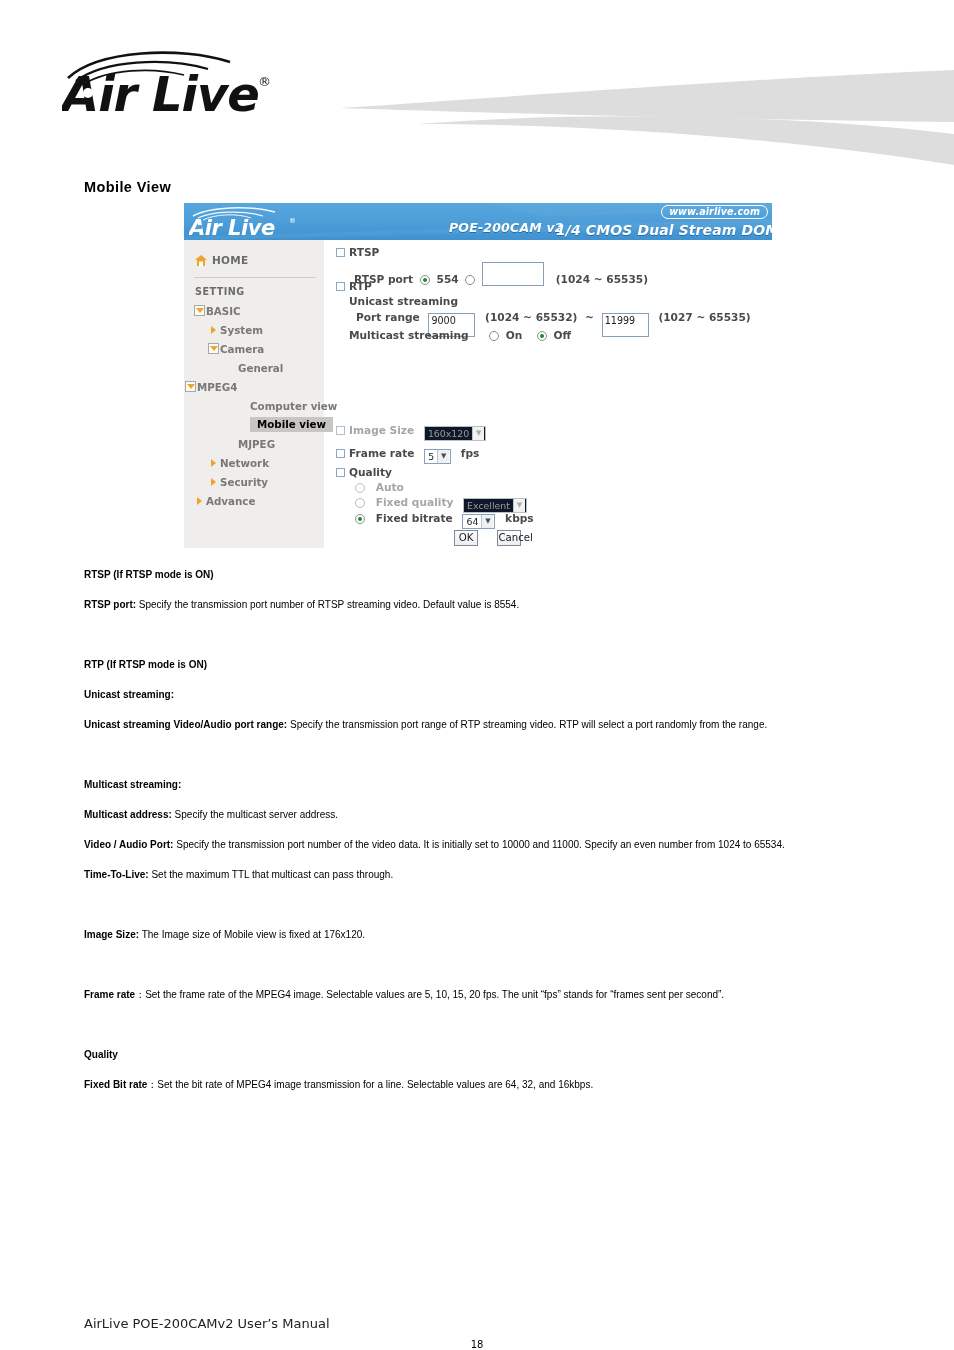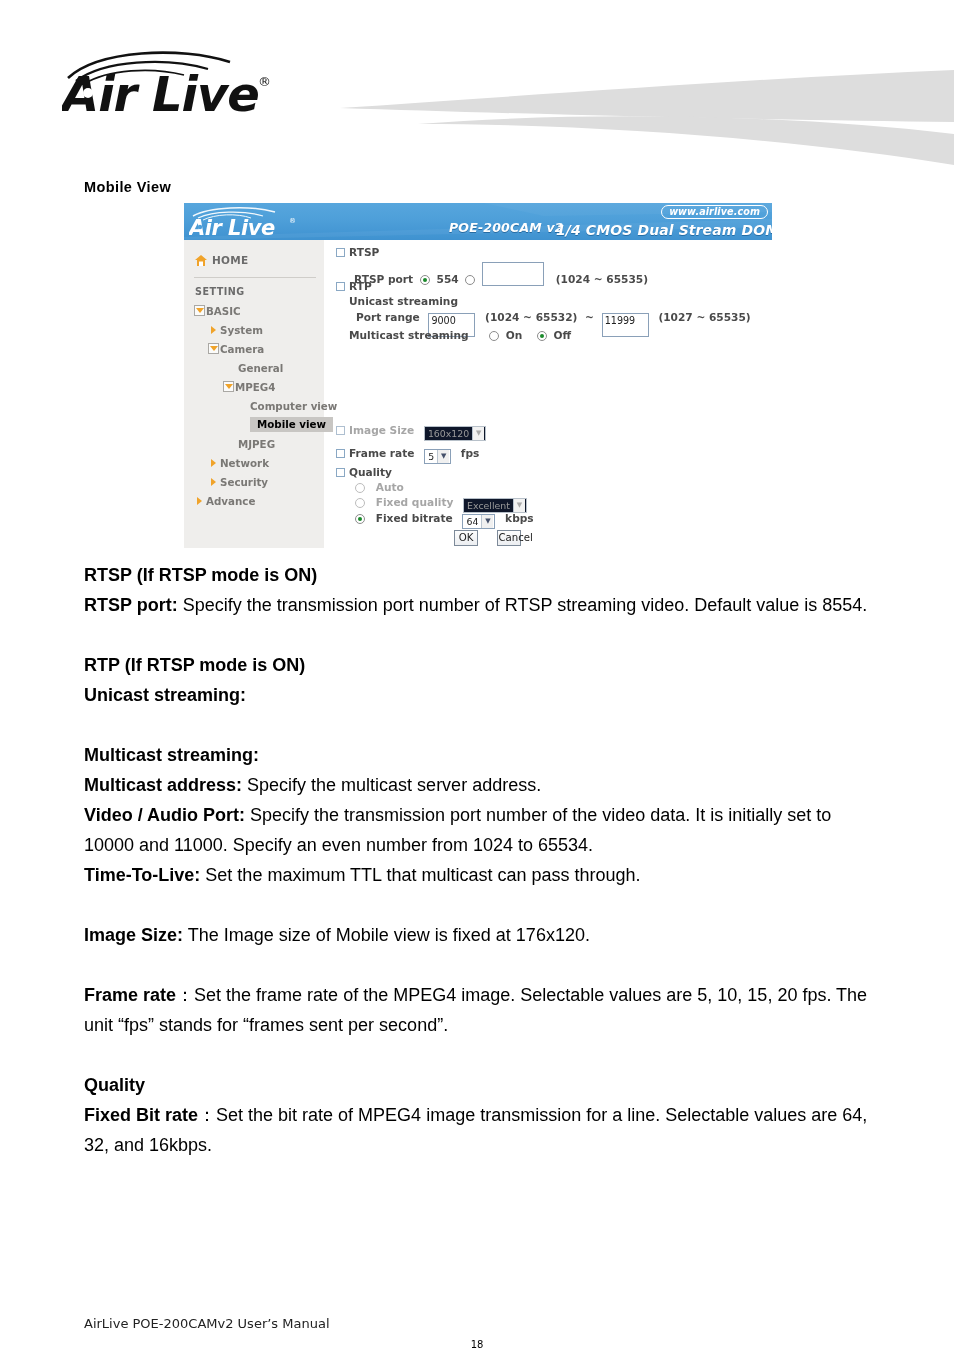--- a/index.html
+++ b/index.html
@@ -29,21 +29,21 @@
     padding: 0 84px;
     position: relative;
   }
   .section-title {
     font-size: 14.5px;
     font-weight: bold;
     letter-spacing: 0.4px;
     margin: 14px 0 8px 0;
   }
   p.para {
-    font-size: 18px;
+    font-size: 10px;
     line-height: 30px;
     margin: 0;
     font-family: "Liberation Sans", sans-serif;
   }
   p.para b { font-weight: bold; }
   .spacer-sm { height: 30px; }
 
   
   .shot {
     position: relative;
@@ -146,21 +146,21 @@
     align-items: center;
     height: 19px;
     font-size: 10.3px;
     font-weight: bold;
     color: #7a7875;
     white-space: nowrap;
   }
   .nav-item .arrow { width: 13px; flex: none; display:flex; align-items:center; justify-content:center; }
   .nav-item.lvl1 { padding-left: 9px; }
   .nav-item.lvl2 { padding-left: 23px; }
-  .nav-item.lvl3 { padding-left: 38px; }
+  .nav-item.lvl3 { }
   .nav-item.lvl4 { padding-left: 54px; }
   .nav-item.lvl5 { padding-left: 66px; }
   .nav-item.selected .nav-label {
     background: #c8c6c3;
     color: #000000;
     font-weight: bold;
     padding: 1px 7px 2px 7px;
   }
 
   .tri-right {
@@ -517,20 +517,21 @@
       </div>
     </div>
   </div>
 
   <div id="doc-text">
       <p class="para"><b>RTSP (If RTSP mode is ON)</b></p>
       <p class="para"><b>RTSP port:</b><span> Specify the transmission port number of RTSP streaming video. Default value is 8554.</span></p>
       <div class="spacer-sm"></div>
       <p class="para"><b>RTP (If RTSP mode is ON)</b></p>
       <p class="para"><b>Unicast streaming:</b></p>
+      <p class="para"><b>Unicast streaming Video/Audio port range:</b><span> Specify the transmission port range of RTP streaming video. RTP will select a port randomly from the range.</span></p>
       <div class="spacer-sm"></div>
       <p class="para"><b>Multicast streaming:</b></p>
       <p class="para"><b>Multicast address:</b><span> Specify the multicast server address.</span></p>
       <p class="para"><b>Video / Audio Port:</b><span> Specify the transmission port number of the video data. It is initially set to 10000 and 11000. Specify an even number from 1024 to 65534.</span></p>
       <p class="para"><b>Time-To-Live:</b><span> Set the maximum TTL that multicast can pass through.</span></p>
       <div class="spacer-sm"></div>
       <p class="para"><b>Image Size:</b><span> The Image size of Mobile view is fixed at 176x120.</span></p>
       <div class="spacer-sm"></div>
       <p class="para"><b>Frame rate</b><span>：Set the frame rate of the MPEG4 image. Selectable values are 5, 10, 15, 20 fps. The unit “fps” stands for “frames sent per second”.</span></p>
       <div class="spacer-sm"></div>

